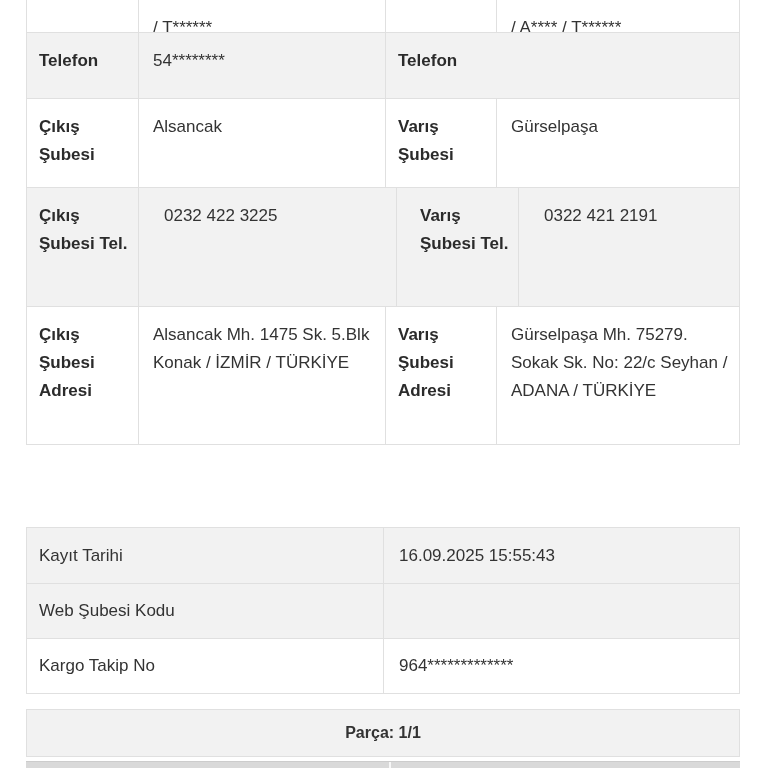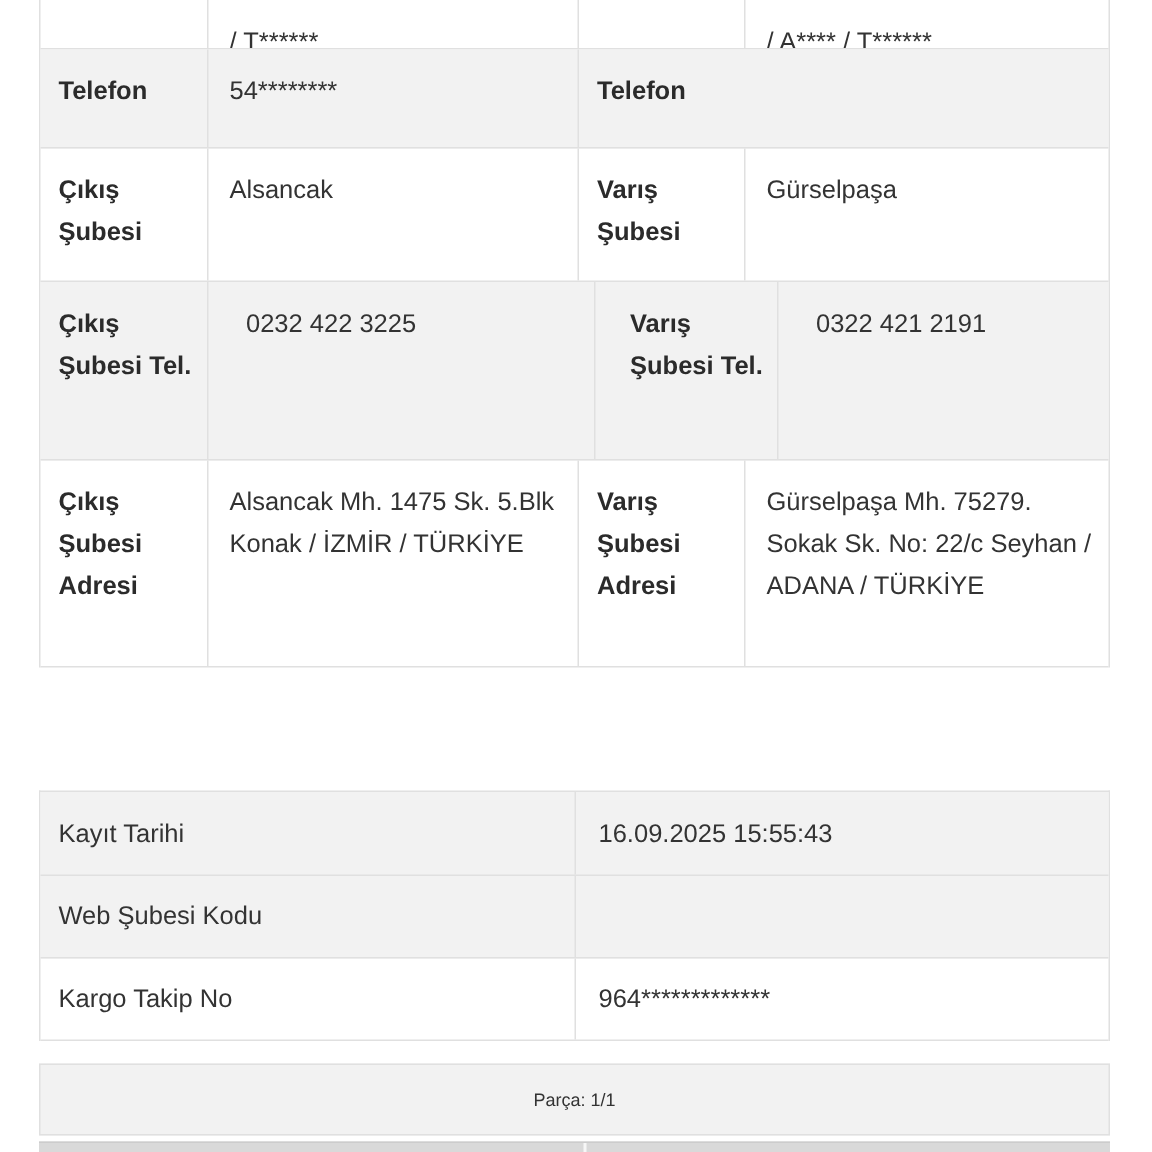--- a/index.html
+++ b/index.html
@@ -52,21 +52,22 @@
   .r-sum1{height:56px;}
   .r-sum2{height:56px;}
   .r-sum3{height:55px;}
   .r-sum4{height:55px;}
 
   
   #parca{
     top:709px;height:48px;background:var(--shaded);
     border-top:1px solid var(--border);border-bottom:1px solid var(--border);
     display:flex;align-items:center;justify-content:center;
-    font-size:12px;
+    font-size:16px;
+    font-weight:bold;
   }
 
   
   #bottom-strip{
     position:absolute;left:26px;top:761px;width:714px;height:7px;
     background:var(--strip);border-top:1px solid #cccccc;
   }
   #bottom-strip .divider{
     position:absolute;top:0;width:2px;height:7px;background:#f7f7f7;
   }

